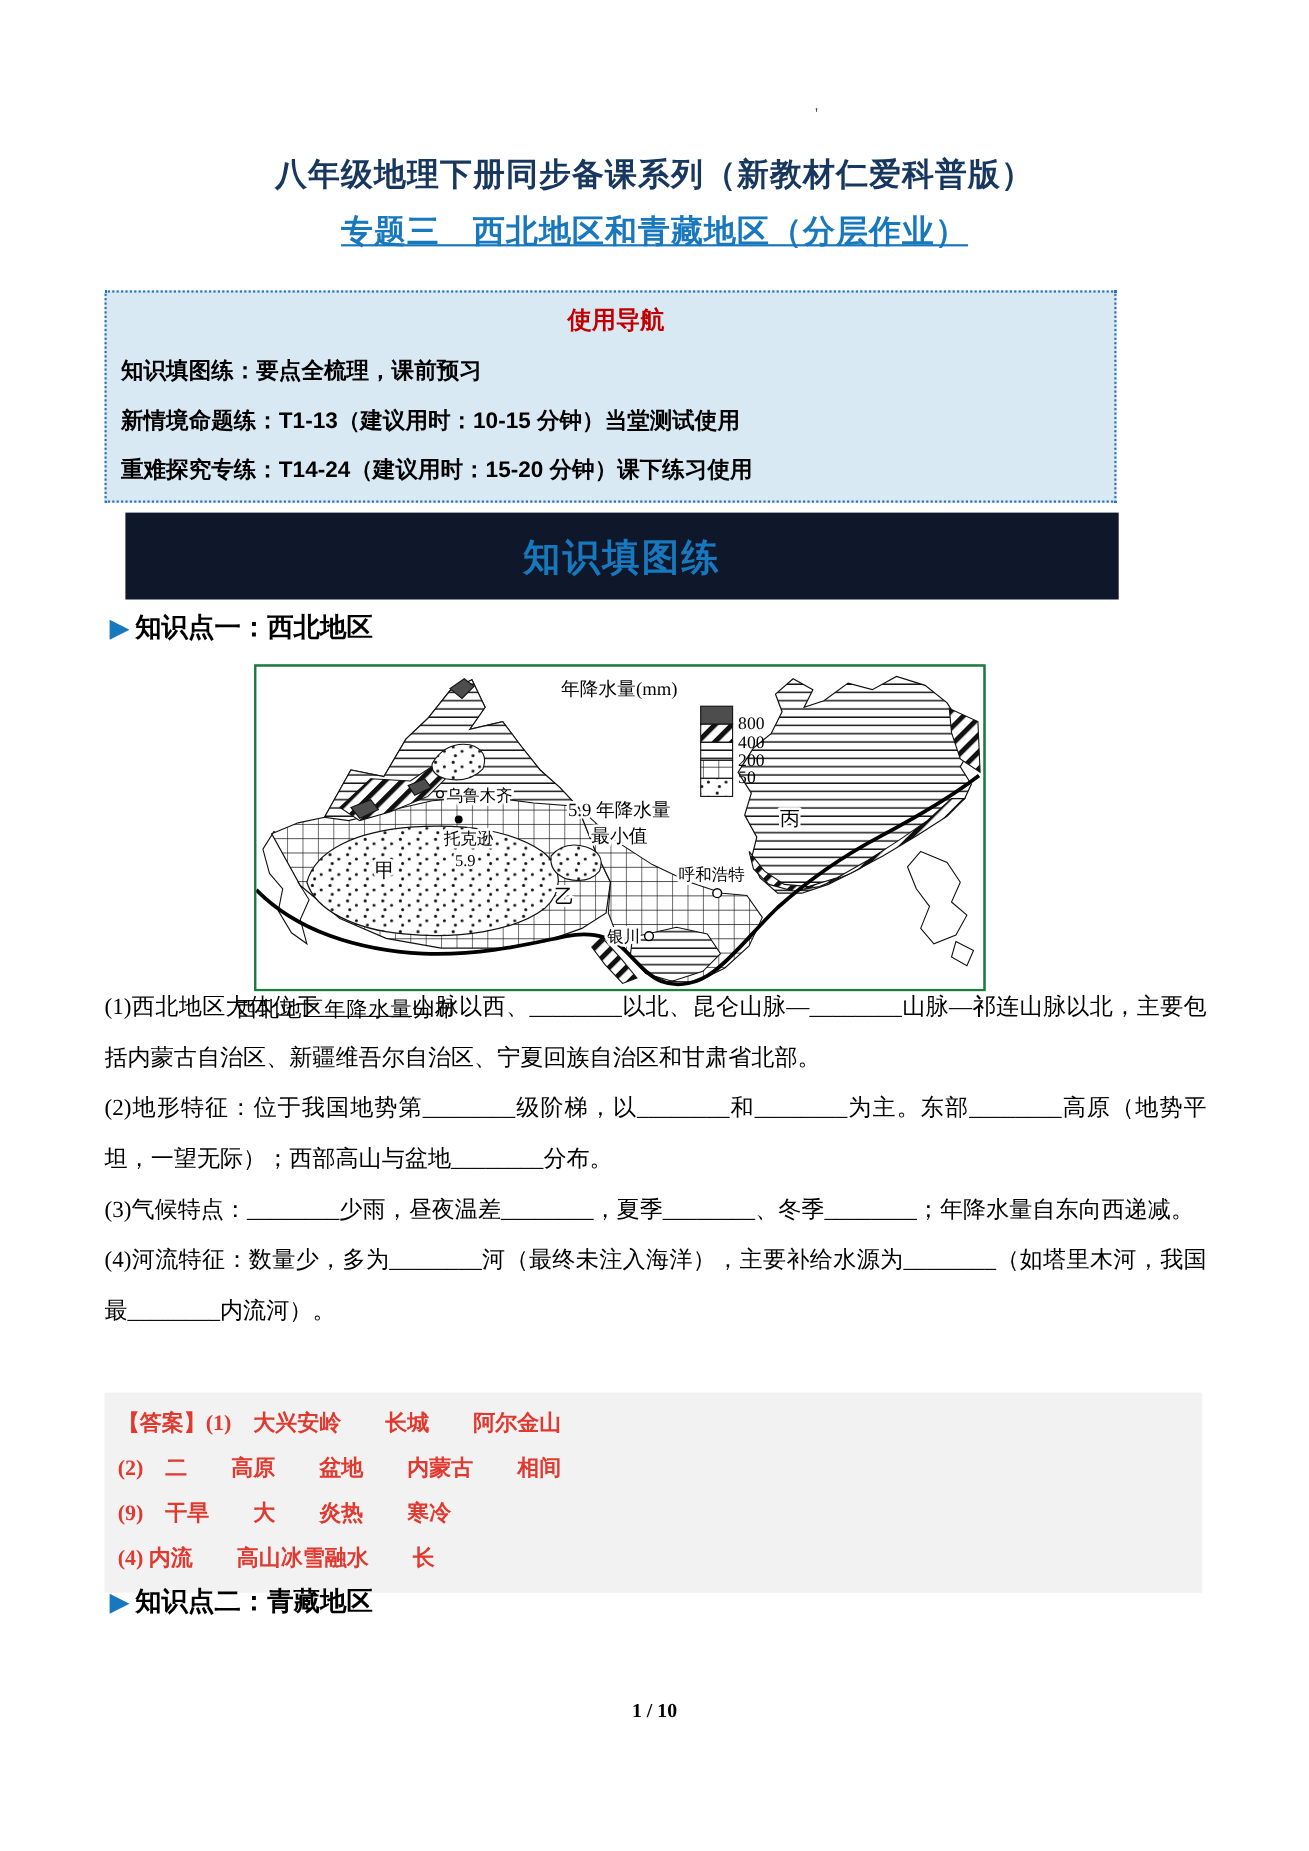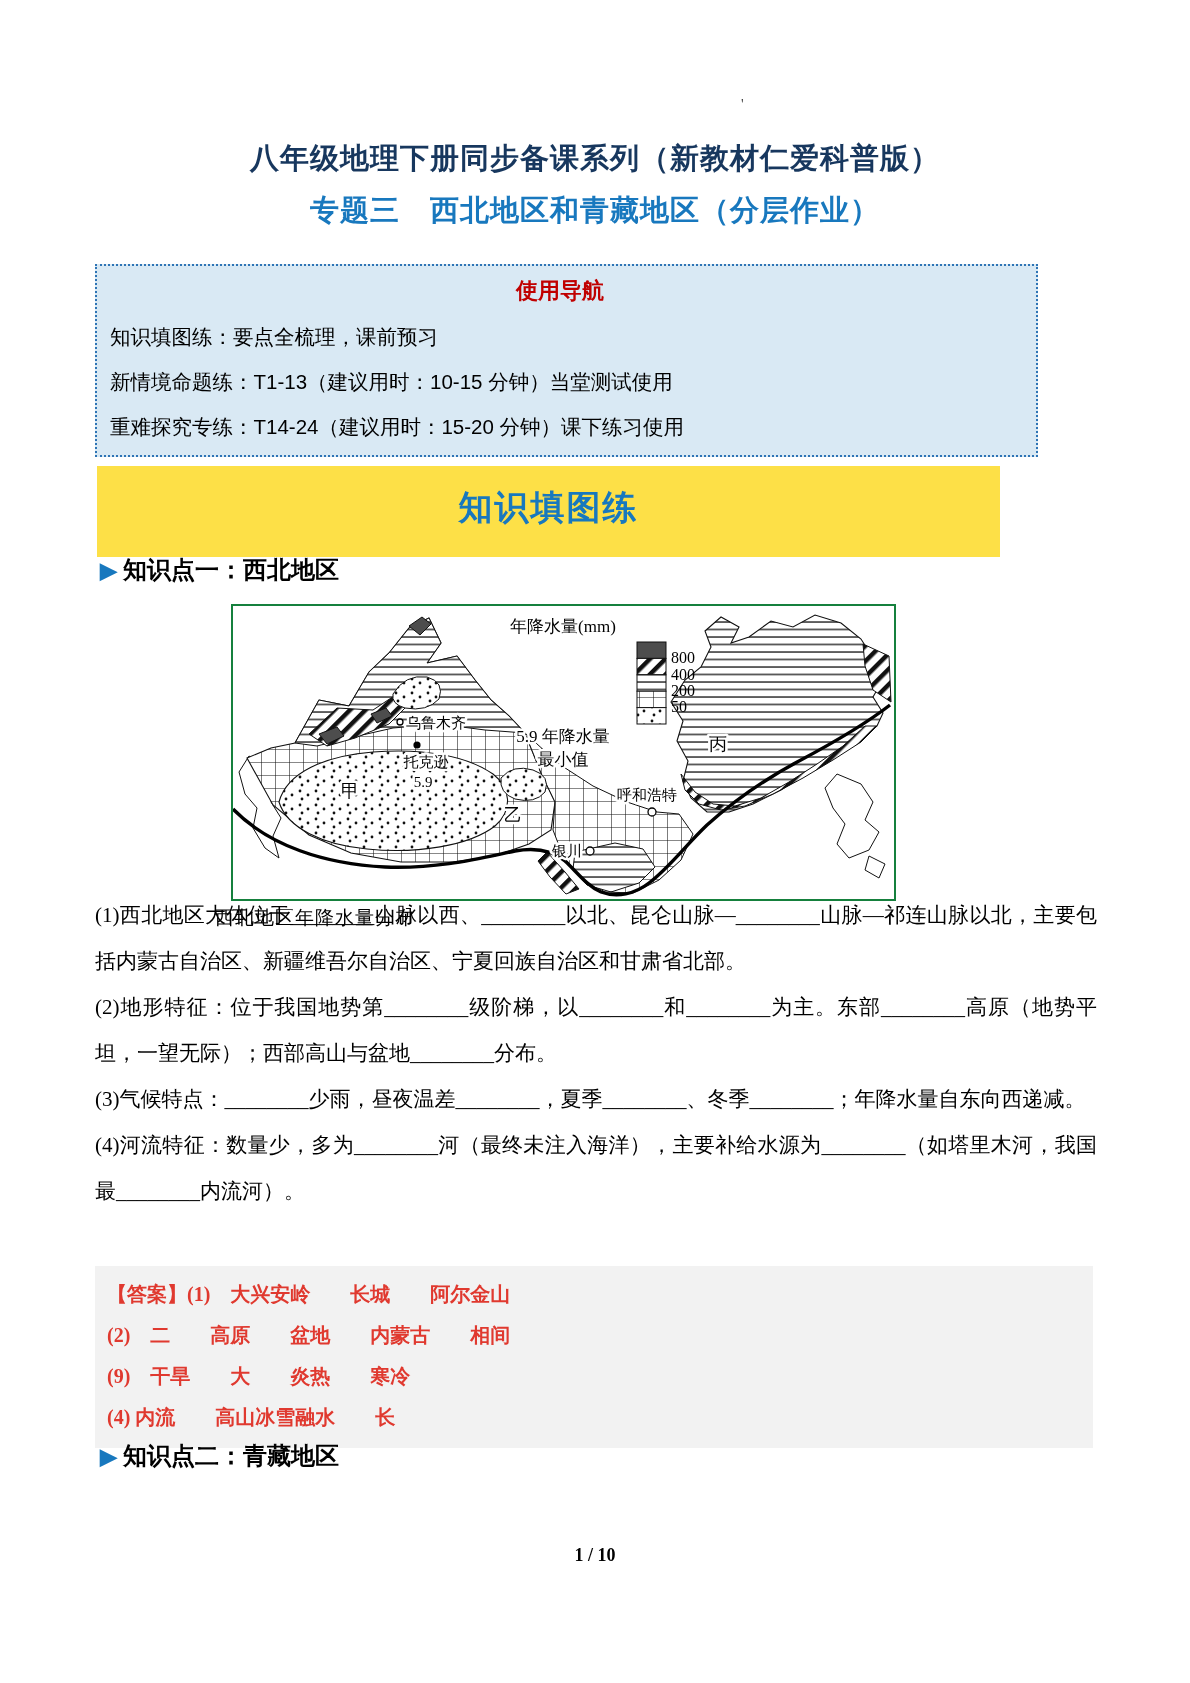--- a/index.html
+++ b/index.html
@@ -2,30 +2,30 @@
 <html><head>
 <meta charset="utf-8">
 <style>
   html,body{margin:0;padding:0;background:#ffffff;}
   body{width:1190px;height:1683px;position:relative;font-family:"Liberation Serif",serif;color:#000;}
   .abs{position:absolute;}
   
   .doc-title{top:139px;left:0;width:1190px;text-align:center;font-family:"Liberation Sans",sans-serif;
     font-weight:bold;font-size:29px;color:#17375e;letter-spacing:1px;}
   .doc-subtitle{top:191px;left:0;width:1190px;text-align:center;font-family:"Liberation Sans",sans-serif;
-    font-weight:bold;font-size:29px;color:#1878be;letter-spacing:1px;}
+    font-weight:bold;font-size:29px;color:#1878be;letter-spacing:1px;text-decoration:underline;}
   .stray{top:96px;left:741px;font-size:15px;color:#444;}
   
-  .navbox{top:264px;left:95px;width:900px;border:2px dotted #2e74b5;background:#d9e9f4;padding:6px 26px 14px 13px;}
+  .navbox{top:264px;left:95px;width:900px;border:2px dotted #2e74b5;background:#d9e9f4;padding:6px 3px 14px 13px;}
   .navbox .nav-title{text-align:center;color:#c00000;font-family:"Liberation Sans",sans-serif;
     font-weight:bold;font-size:22px;margin:4px 0 2px 0;}
-  .navbox .nav-line{font-family:"Liberation Sans",sans-serif;font-weight:normal;font-size:20.5px;
+  .navbox .nav-line{font-family:"Liberation Sans",sans-serif;font-weight:bold;font-size:20.5px;
     color:#000;margin-top:17px;}
   
-  .banner{top:466px;left:97px;width:903px;height:91px;background:#fde047;}
+  .banner{top:466px;left:114px;width:903px;height:79px;background:#0f172a;}
   .banner span{display:block;width:100%;text-align:center;line-height:82px;
     font-family:"Liberation Sans",sans-serif;font-weight:bold;font-size:34px;color:#1878be;letter-spacing:2px;}
   
   .kp{left:100px;font-family:"Liberation Sans",sans-serif;font-weight:bold;font-size:24px;color:#000;}
   .kp .tri{color:#1878be;margin-right:6px;font-size:22px;}
   .kp1{top:554px;}
   .kp2{top:1440px;}
   
   .map-frame{top:604px;left:231px;width:661px;height:293px;border:2px solid #15803d;background:#737373;}
   .map-caption{top:905px;left:215px;width:665px;text-align:left;font-size:19px;color:#000;letter-spacing:1px;}

